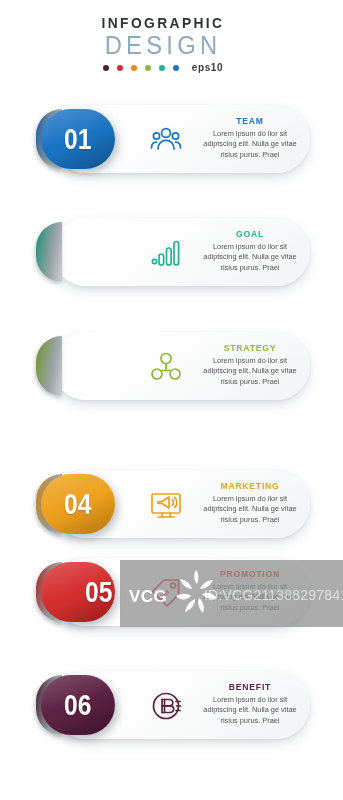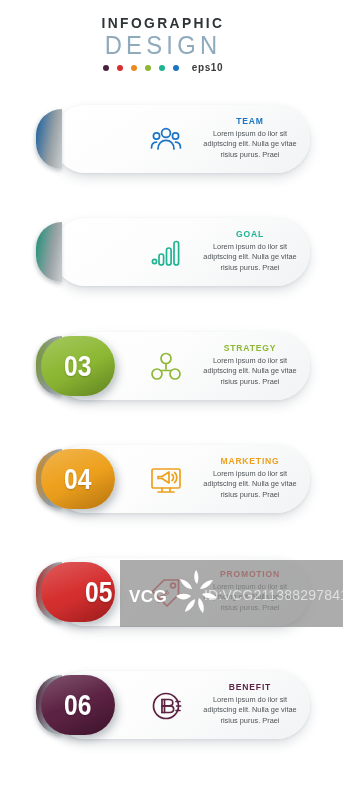--- a/index.html
+++ b/index.html
@@ -222,20 +222,23 @@
     <span class="hdot" style="background: rgb(31, 179, 146);"></span>
     <span class="hdot" style="background: rgb(27, 116, 196);"></span>
     <span class="header-eps">eps10</span>
   </div>
 </div>
 
 <div id="rows-host">
     <div class="row" style="top: 103px;">
       <div class="card"></div>
       <div class="tab-fold" style="background: linear-gradient(100deg, rgb(18, 90, 156) 0%, rgb(154, 162, 166) 60%, rgb(203, 208, 210) 100%);"></div>
+      <div class="badge" style="background: linear-gradient(150deg, rgb(27, 116, 196) 0%, rgb(27, 116, 196) 55%, rgb(18, 90, 156) 100%);">
+        <span class="badge-num">01</span>
+      </div>
       <div class="icon-wrap">
         <svg viewBox="0 0 34 34" width="34" height="34">
           <circle cx="17" cy="10" r="4.4" stroke="#1b74c4" fill="none" stroke-width="1.7" stroke-linecap="round" stroke-linejoin="round"></circle>
           <circle cx="7.5" cy="13" r="3.1" stroke="#1b74c4" fill="none" stroke-width="1.7" stroke-linecap="round" stroke-linejoin="round"></circle>
           <circle cx="26.5" cy="13" r="3.1" stroke="#1b74c4" fill="none" stroke-width="1.7" stroke-linecap="round" stroke-linejoin="round"></circle>
           <path d="M9 26 C9 20.5 12.6 17.4 17 17.4 C21.4 17.4 25 20.5 25 26" stroke="#1b74c4" fill="none" stroke-width="1.7" stroke-linecap="round" stroke-linejoin="round"></path>
           <path d="M2.5 25 C2.5 21.4 4.6 19.2 7.5 19.2" stroke="#1b74c4" fill="none" stroke-width="1.7" stroke-linecap="round" stroke-linejoin="round"></path>
           <path d="M31.5 25 C31.5 21.4 29.4 19.2 26.5 19.2" stroke="#1b74c4" fill="none" stroke-width="1.7" stroke-linecap="round" stroke-linejoin="round"></path>
         </svg>
       </div>
@@ -256,38 +259,35 @@
         </svg>
       </div>
       <div class="text-block">
         <span class="row-title" style="color: rgb(31, 179, 146);">GOAL</span>
         <span class="row-desc">Lorem ipsum do ilor sit adiptscing elit. Nulla ge vitae risius purus. Praei</span>
       </div>
     </div>
     <div class="row" style="top: 330px;">
       <div class="card"></div>
       <div class="tab-fold" style="background: linear-gradient(100deg, rgb(111, 149, 38) 0%, rgb(154, 162, 166) 60%, rgb(203, 208, 210) 100%);"></div>
-      <div class="badge" style="background: linear-gradient(150deg, rgb(140, 184, 51) 0%, rgb(140, 184, 51) 55%, rgb(111, 149, 38) 100%);">
-        <span class="badge-num">03</span>
-      </div>
       <div class="icon-wrap">
         <svg viewBox="0 0 34 34" width="34" height="34">
           <circle cx="17" cy="8.5" r="5" stroke="#8cb833" fill="none" stroke-width="1.7" stroke-linecap="round" stroke-linejoin="round"></circle>
           <circle cx="8" cy="24" r="5" stroke="#8cb833" fill="none" stroke-width="1.7" stroke-linecap="round" stroke-linejoin="round"></circle>
           <circle cx="26" cy="24" r="5" stroke="#8cb833" fill="none" stroke-width="1.7" stroke-linecap="round" stroke-linejoin="round"></circle>
           <path d="M17 13.5 L17 19" stroke="#8cb833" fill="none" stroke-width="1.7" stroke-linecap="round" stroke-linejoin="round"></path>
           <path d="M13 20.5 L21 20.5" stroke="#8cb833" fill="none" stroke-width="1.7" stroke-linecap="round" stroke-linejoin="round"></path>
         </svg>
       </div>
       <div class="text-block">
         <span class="row-title" style="color: rgb(140, 184, 51);">STRATEGY</span>
         <span class="row-desc">Lorem ipsum do ilor sit adiptscing elit. Nulla ge vitae risius purus. Praei</span>
       </div>
     </div>
-    <div class="row" style="top: 443px;">
+    <div class="row" style="top: 468px;">
       <div class="card"></div>
       <div class="tab-fold" style="background: linear-gradient(100deg, rgb(208, 132, 19) 0%, rgb(154, 162, 166) 60%, rgb(203, 208, 210) 100%);"></div>
       <div class="badge" style="background: linear-gradient(150deg, rgb(237, 160, 28) 0%, rgb(237, 160, 28) 55%, rgb(208, 132, 19) 100%);">
         <span class="badge-num">04</span>
       </div>
       <div class="icon-wrap">
         <svg viewBox="0 0 34 34" width="34" height="34">
           <rect x="3" y="6" width="28" height="19" rx="1.6" stroke="#eda01c" fill="none" stroke-width="1.7" stroke-linecap="round" stroke-linejoin="round"></rect>
           <path d="M13 25 L13 29 M21 25 L21 29 M9 29 L25 29" stroke="#eda01c" fill="none" stroke-width="1.7" stroke-linecap="round" stroke-linejoin="round"></path>
           <path d="M9 13.5 L13 13.5 L20 9 L20 20 L13 15.5 L9 15.5 Z" stroke="#eda01c" fill="none" stroke-width="1.7" stroke-linecap="round" stroke-linejoin="round"></path>

